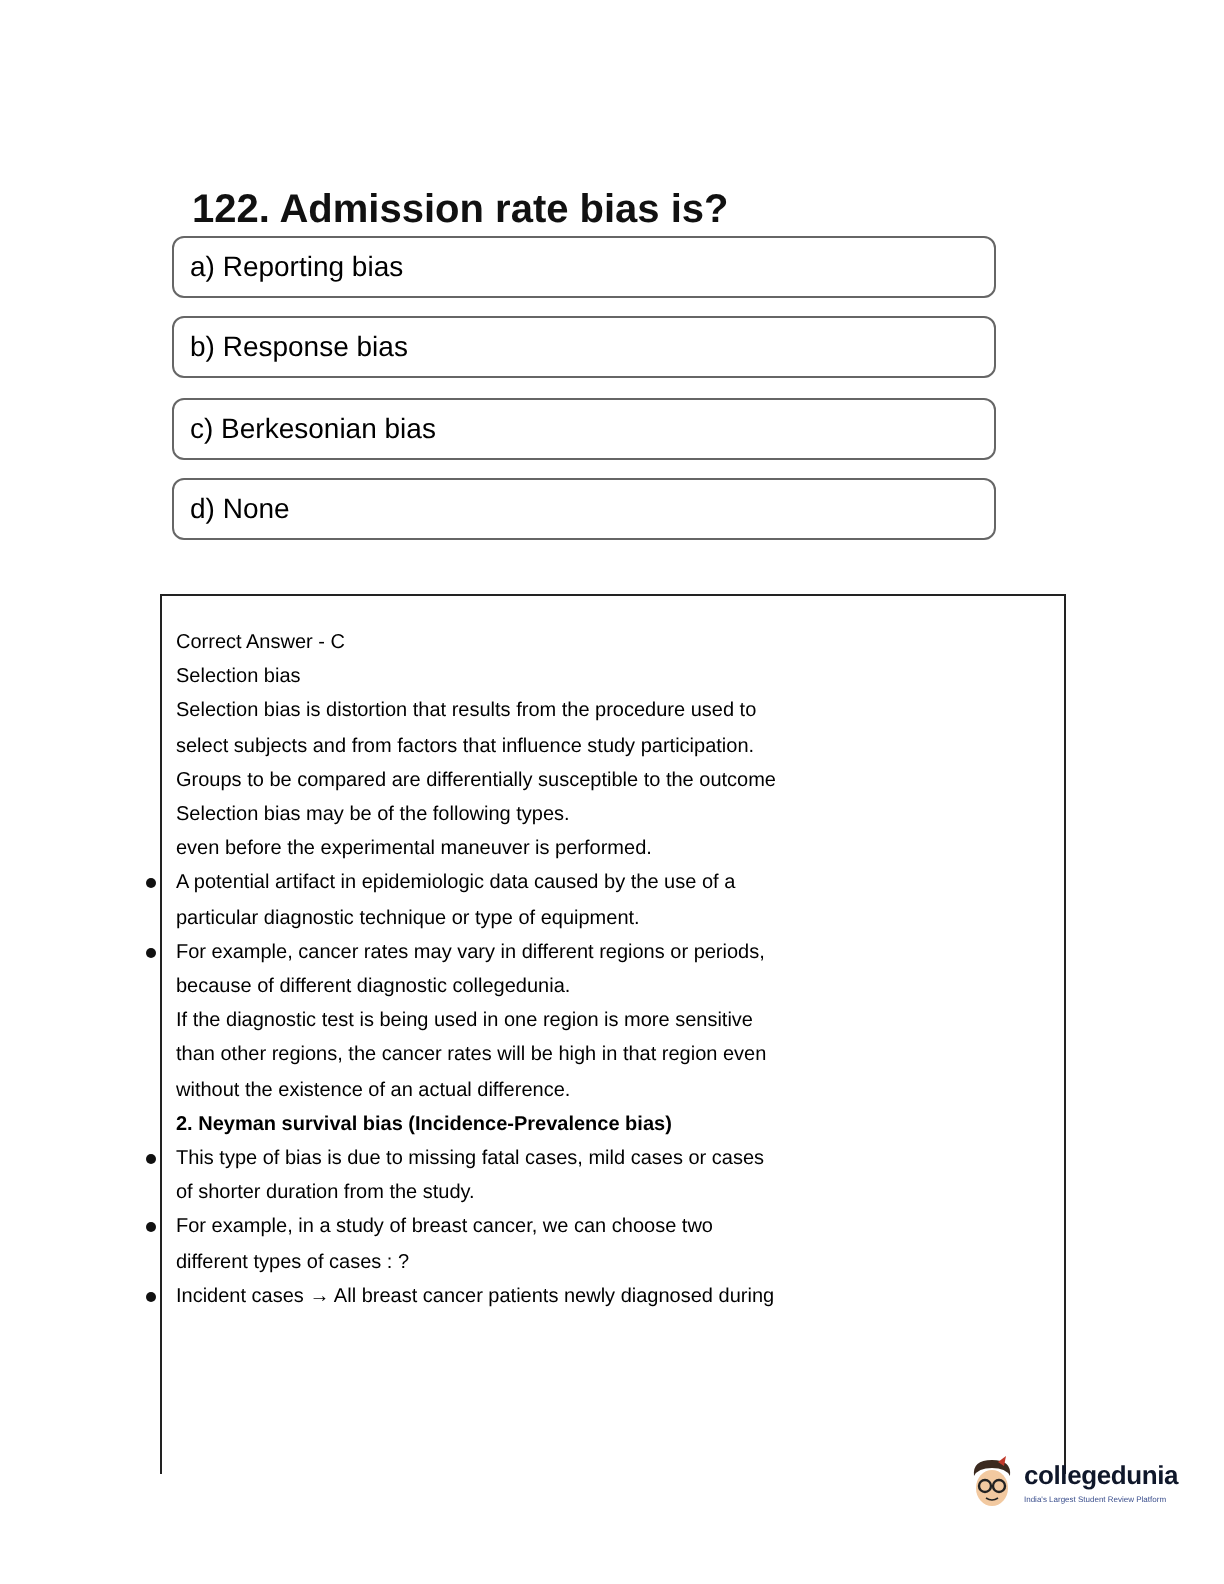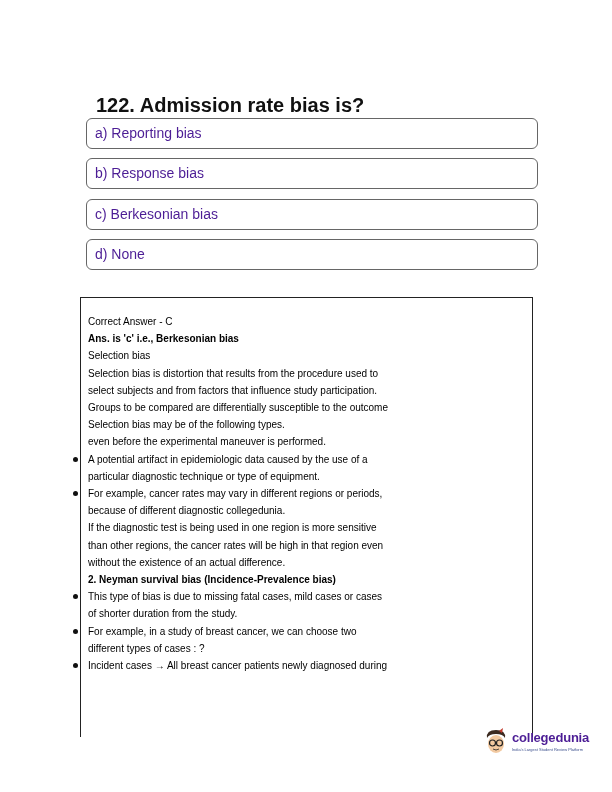--- a/index.html
+++ b/index.html
@@ -1,45 +1,44 @@
 <!DOCTYPE html>
 <html><head>
 <meta charset="utf-8">
 <style>
   html, body { margin: 0; padding: 0; background: #ffffff; }
   body { width: 612px; height: 792px; position: relative; overflow: hidden;
          font-family: "Liberation Sans", sans-serif; color: #111; }
   .qtitle { position: absolute; left: 88px; top: 86px; font-size: 20px; font-weight: bold; color: #111; margin: 8px; }
-  .opt { position: absolute; left: 86px; width: 452px; height: 31px; border: 1px solid #666; border-radius: 6px;
-         box-sizing: border-box; font-size: 14px; line-height: 29px; padding-left: 8px; color: #4c1d95; background:#fff; }
+  .opt { position: absolute; left: 86px; width: 412px; height: 31px; border: 1px solid #666; border-radius: 6px;
+         box-sizing: border-box; font-size: 14px; line-height: 29px; padding-left: 8px; color: #000000; background:#fff; }
   .answer-box { position: absolute; left: 80px; top: 297px; width: 453px; height: 440px; border: 1px solid #222;
                 border-bottom: none; box-sizing: border-box; }
   .answer-content { position: absolute; left: 88px; top: 313px; width: 440px; font-size: 10px; line-height: 17.2px; color: #000000; }
   .answer-content .ln { white-space: nowrap; position: relative; }
   .answer-content .b { font-weight: bold; }
   .bullet { position: absolute; left: -15px; top: 6px; width: 5px; height: 5px; border-radius: 50%; background: #111; }
   .logo { position: absolute; left: 484px; top: 728px; width: 110px; height: 32px; }
   .logo-face { position: absolute; left: 0; top: 0; width: 24px; height: 28px; }
-  .logo-text { position: absolute; left: 28px; top: 2px; font-size: 13px; font-weight: bold; color: #4c1d95; letter-spacing: -0.2px; }
+  .logo-text { position: absolute; left: 28px; top: 2px; font-size: 13px; font-weight: bold; color: #0f172a; letter-spacing: -0.2px; }
   .logo-tag { position: absolute; left: 28px; top: 19px; font-size: 4px; color: #3a4e8c; white-space: nowrap; }
 </style>
 </head>
 <body>
 
 <h1 class="qtitle">122. Admission rate bias is?</h1>
 
 <div class="opt" style="top:118px">a) Reporting bias</div>
 <div class="opt" style="top:158px">b) Response bias</div>
 <div class="opt" style="top:199px">c) Berkesonian bias</div>
 <div class="opt" style="top:239px">d) None</div>
 
 <div class="answer-box"></div>
 <div class="answer-content" id="answer-content">
     <div class="ln"><span>Correct Answer - C</span></div>
-    <div class="ln b"><span>Ans. is 'c' i.e., Berkesonian bias</span></div>
     <div class="ln"><span>Selection bias</span></div>
     <div class="ln"><span>Selection bias is distortion that results from the procedure used to</span></div>
     <div class="ln"><span>select subjects and from factors that influence study participation.</span></div>
     <div class="ln"><span>Groups to be compared are differentially susceptible to the outcome</span></div>
     <div class="ln"><span>Selection bias may be of the following types.</span></div>
     <div class="ln"><span>even before the experimental maneuver is performed.</span></div>
     <div class="ln"><span class="bullet"></span><span>A potential artifact in epidemiologic data caused by the use of a</span></div>
     <div class="ln"><span>particular diagnostic technique or type of equipment.</span></div>
     <div class="ln"><span class="bullet"></span><span>For example, cancer rates may vary in different regions or periods,</span></div>
     <div class="ln"><span>because of different diagnostic collegedunia.</span></div>

